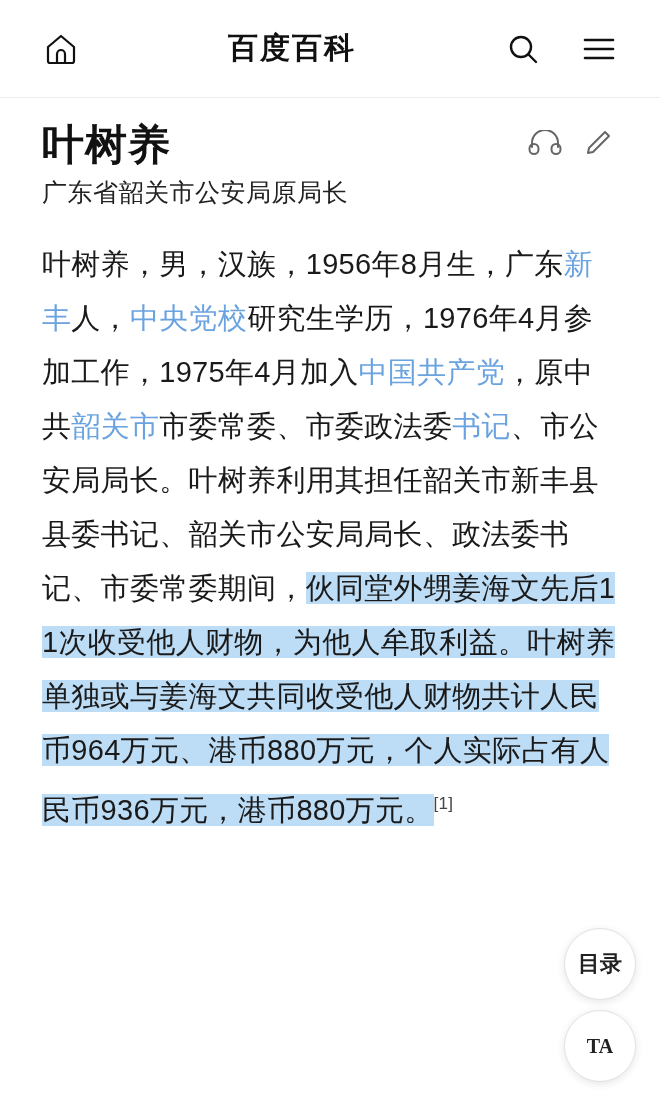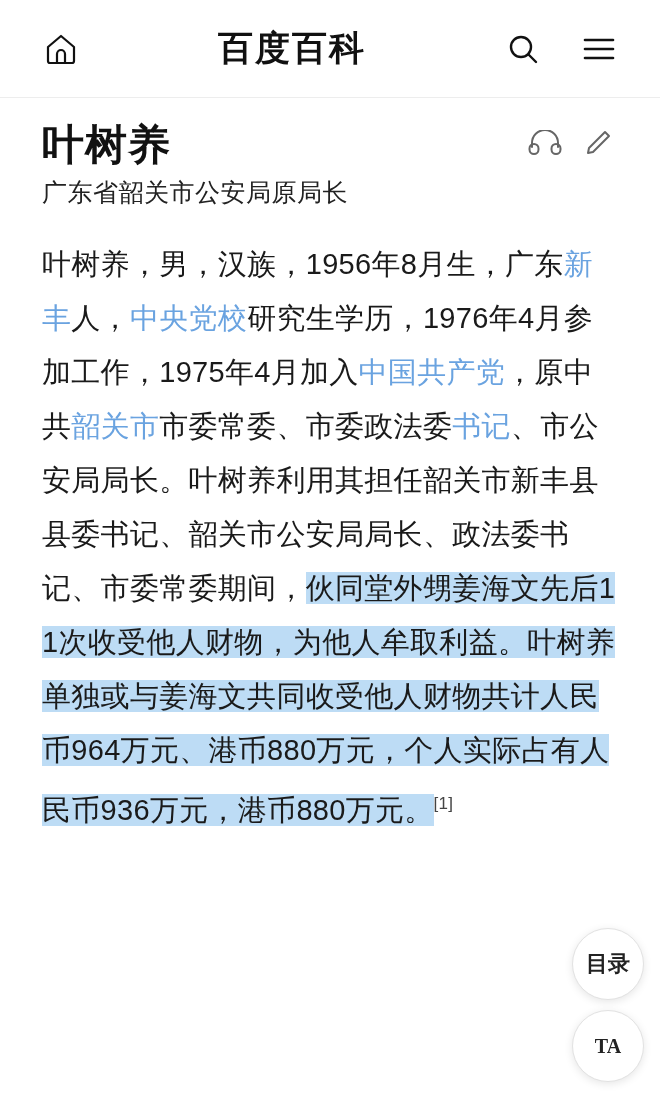--- a/index.html
+++ b/index.html
@@ -21,21 +21,21 @@
     height: 98px;
     display: flex;
     align-items: center;
     justify-content: space-between;
     padding: 0 38px;
     box-sizing: border-box;
     background: #ffffff;
     border-bottom: 1px solid #ededed;
   }
   .header-title {
-    font-size: 35px;
+    font-size: 30px;
     font-weight: bold;
     letter-spacing: 2px;
     color: #111;
     flex: 1;
     text-align: center;
   }
   .icon-btn {
     width: 46px;
     height: 46px;
     display: flex;
@@ -120,21 +120,21 @@
   .info-table td.v {
     color: #1a1a1a;
   }
   .info-table td.v.link {
     color: #5aa0e8;
   }
 
   
   .fab {
     position: absolute;
-    right: 16px;
+    right: 24px;
     width: 72px;
     height: 72px;
     border-radius: 50%;
     background: #ffffff;
     border: 1px solid #e2e2e2;
     box-shadow: 0 2px 8px rgba(0,0,0,0.10);
     display: flex;
     align-items: center;
     justify-content: center;
     font-size: 22px;

